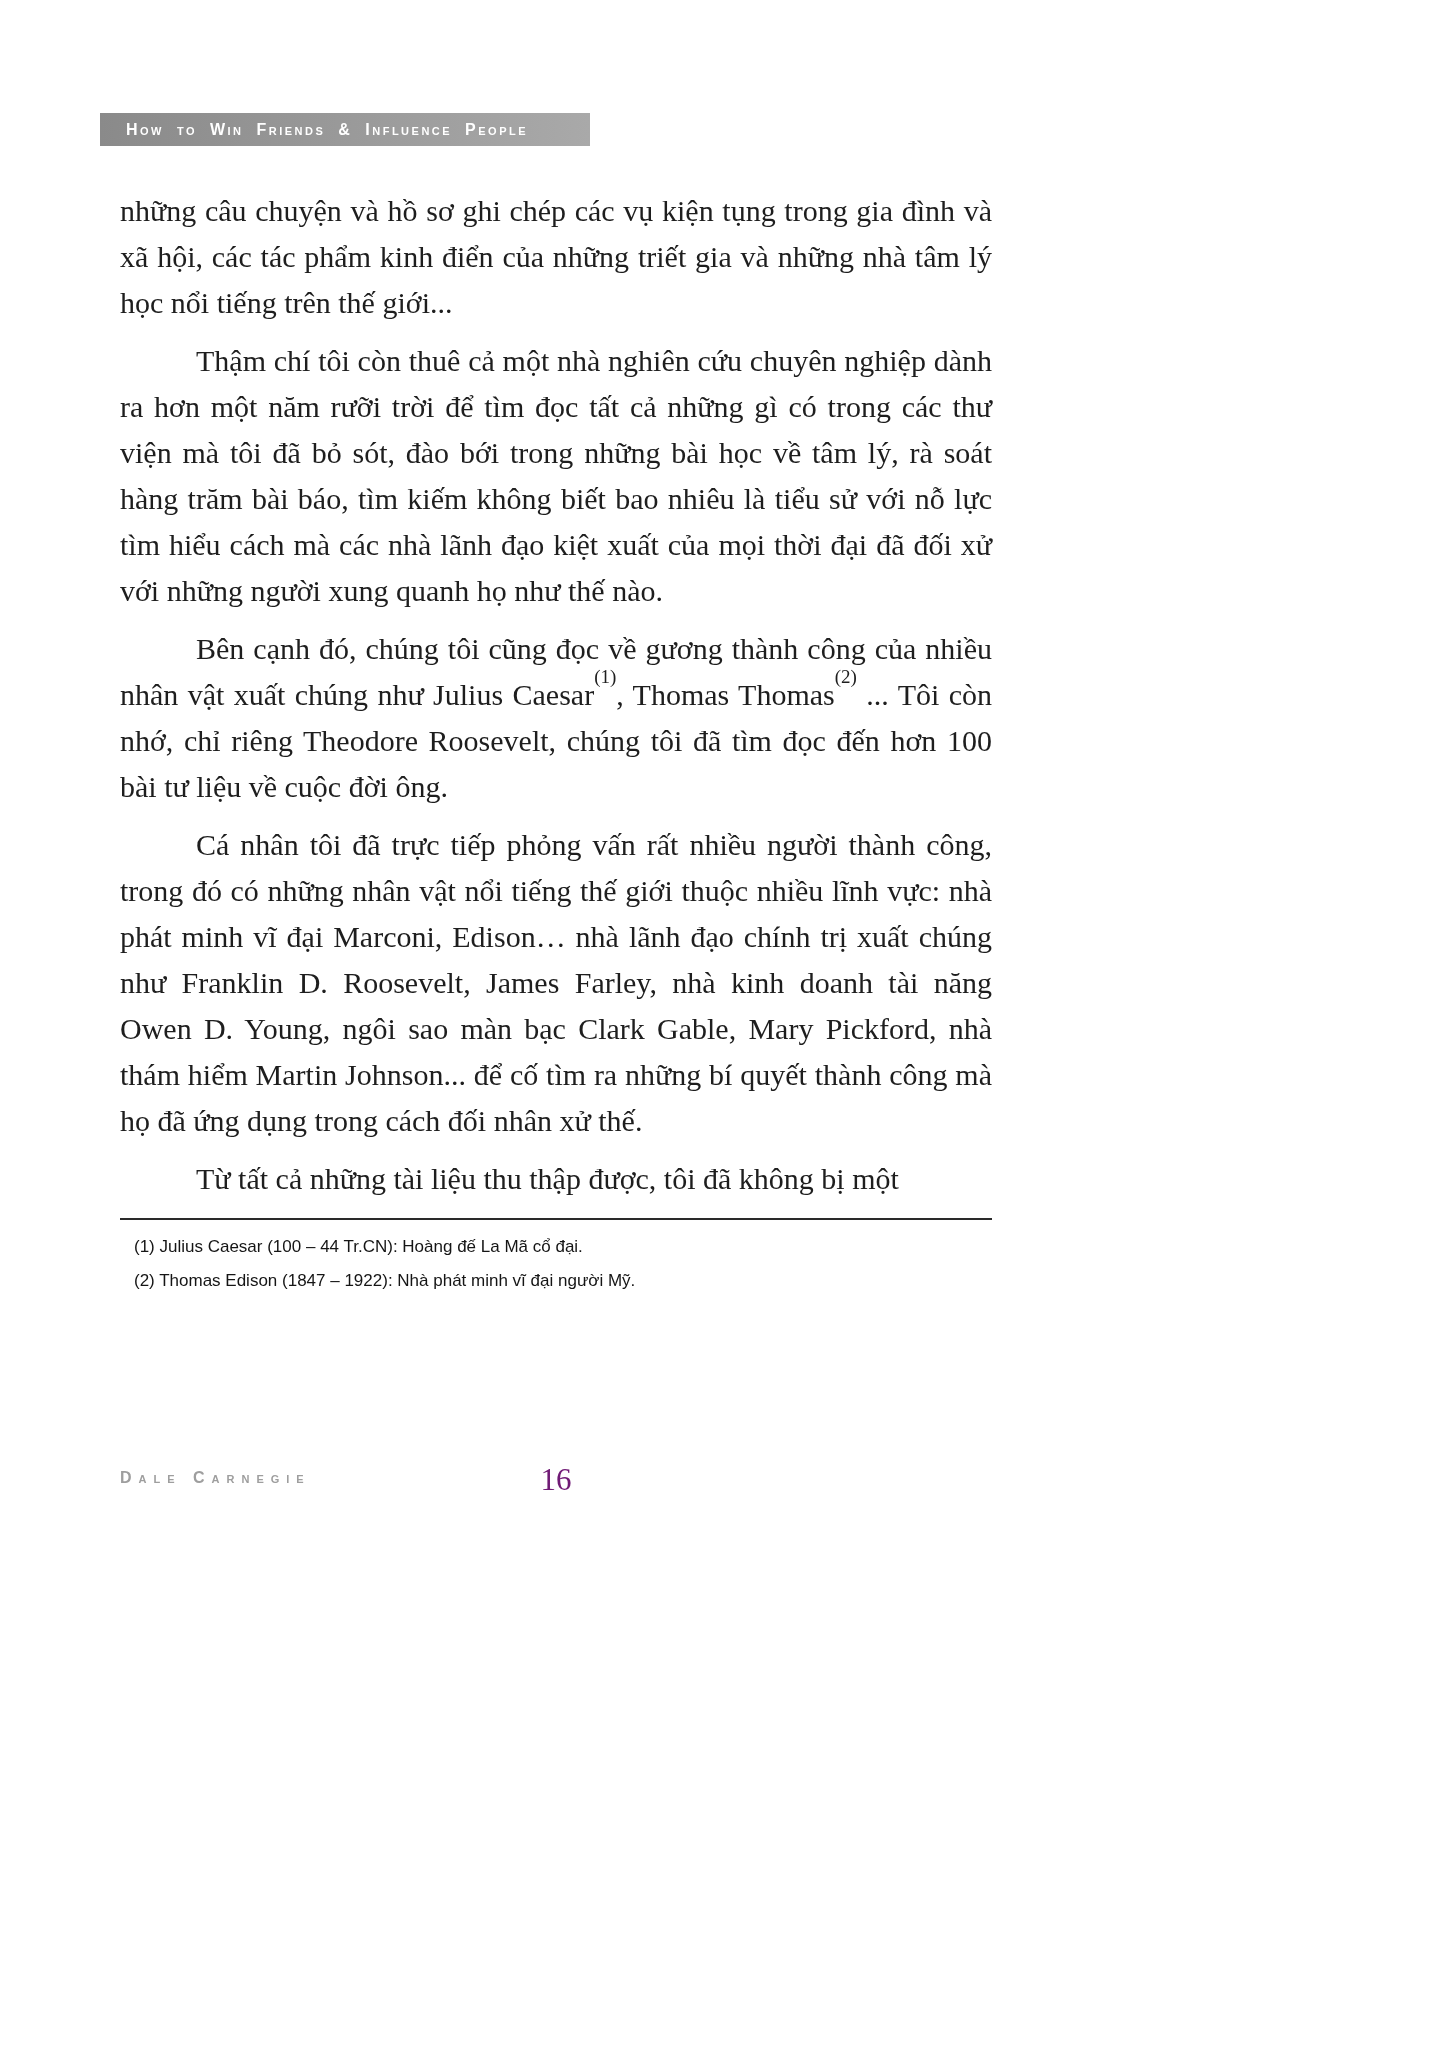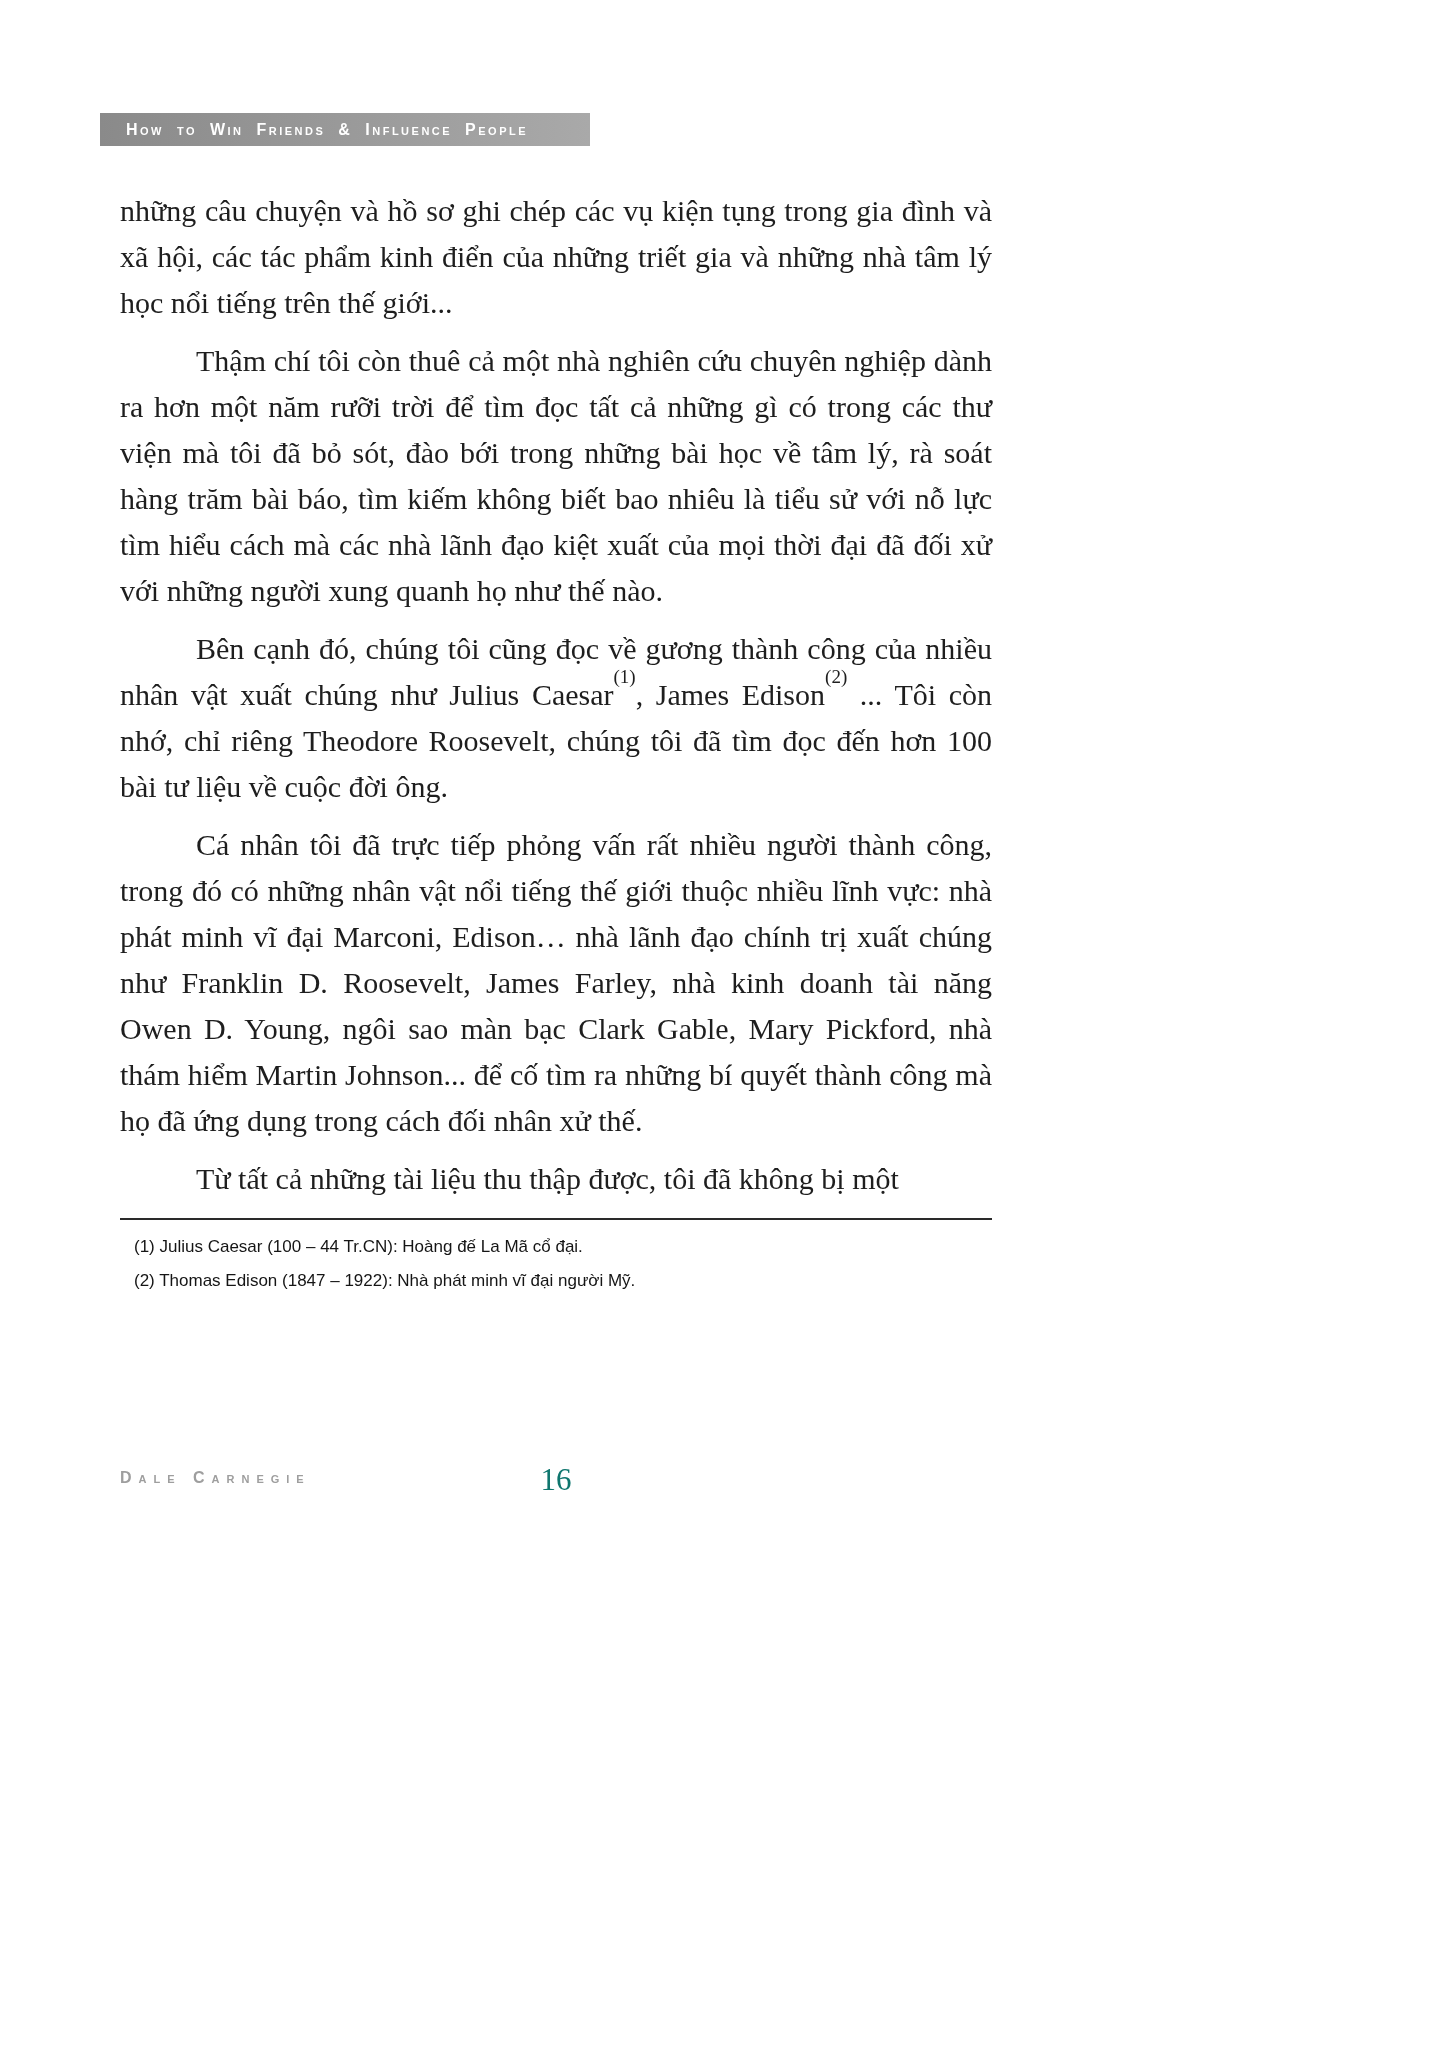--- a/index.html
+++ b/index.html
@@ -93,38 +93,38 @@
     line-height: 1;
     white-space: nowrap;
   }
   .page-number {
     position: absolute;
     left: 0;
     top: 0;
     width: 100%;
     text-align: center;
     font-size: 31px;
-    color: #0f766e;
+    color: #701a75;
   }
 </style>
 </head>
 <body>
 
 <div class="page">
 
   <div class="header-bar">
     <span class="header-title">How to Win Friends &amp; Influence People</span>
   </div>
 
   <div class="body-text">
     <p class="para first">những câu chuyện và hồ sơ ghi chép các vụ kiện tụng trong gia đình và xã hội, các tác phẩm kinh điển của những triết gia và những nhà tâm lý học nổi tiếng trên thế giới...</p>
 
     <p class="para">Thậm chí tôi còn thuê cả một nhà nghiên cứu chuyên nghiệp dành ra hơn một năm rưỡi trời để tìm đọc tất cả những gì có trong các thư viện mà tôi đã bỏ sót, đào bới trong những bài học về tâm lý, rà soát hàng trăm bài báo, tìm kiếm không biết bao nhiêu là tiểu sử với nỗ lực tìm hiểu cách mà các nhà lãnh đạo kiệt xuất của mọi thời đại đã đối xử với những người xung quanh họ như thế nào.</p>
 
-    <p class="para"><span>Bên cạnh đó, chúng tôi cũng đọc về gương thành công của nhiều nhân vật xuất chúng như Julius Caesar</span><sup class="fn-ref">(1)</sup><span>, James Edison</span><sup class="fn-ref">(2)</sup><span> ... Tôi còn nhớ, chỉ riêng Theodore Roosevelt, chúng tôi đã tìm đọc đến hơn 100 bài tư liệu về cuộc đời ông.</span></p>
+    <p class="para"><span>Bên cạnh đó, chúng tôi cũng đọc về gương thành công của nhiều nhân vật xuất chúng như Julius Caesar</span><sup class="fn-ref">(1)</sup><span>, Thomas Thomas</span><sup class="fn-ref">(2)</sup><span> ... Tôi còn nhớ, chỉ riêng Theodore Roosevelt, chúng tôi đã tìm đọc đến hơn 100 bài tư liệu về cuộc đời ông.</span></p>
 
     <p class="para">Cá nhân tôi đã trực tiếp phỏng vấn rất nhiều người thành công, trong đó có những nhân vật nổi tiếng thế giới thuộc nhiều lĩnh vực: nhà phát minh vĩ đại Marconi, Edison… nhà lãnh đạo chính trị xuất chúng như Franklin D. Roosevelt, James Farley, nhà kinh doanh tài năng Owen D. Young, ngôi sao màn bạc Clark Gable, Mary Pickford, nhà thám hiểm Martin Johnson... để cố tìm ra những bí quyết thành công mà họ đã ứng dụng trong cách đối nhân xử thế.</p>
 
     <p class="para">Từ tất cả những tài liệu thu thập được, tôi đã không bị một</p>
 
     <div class="footnote-rule"></div>
 
     <div class="footnotes">
       <div class="footnote">(1) Julius Caesar (100 – 44 Tr.CN): Hoàng đế La Mã cổ đại.</div>
       <div class="footnote">(2) Thomas Edison (1847 – 1922): Nhà phát minh vĩ đại người Mỹ.</div>

